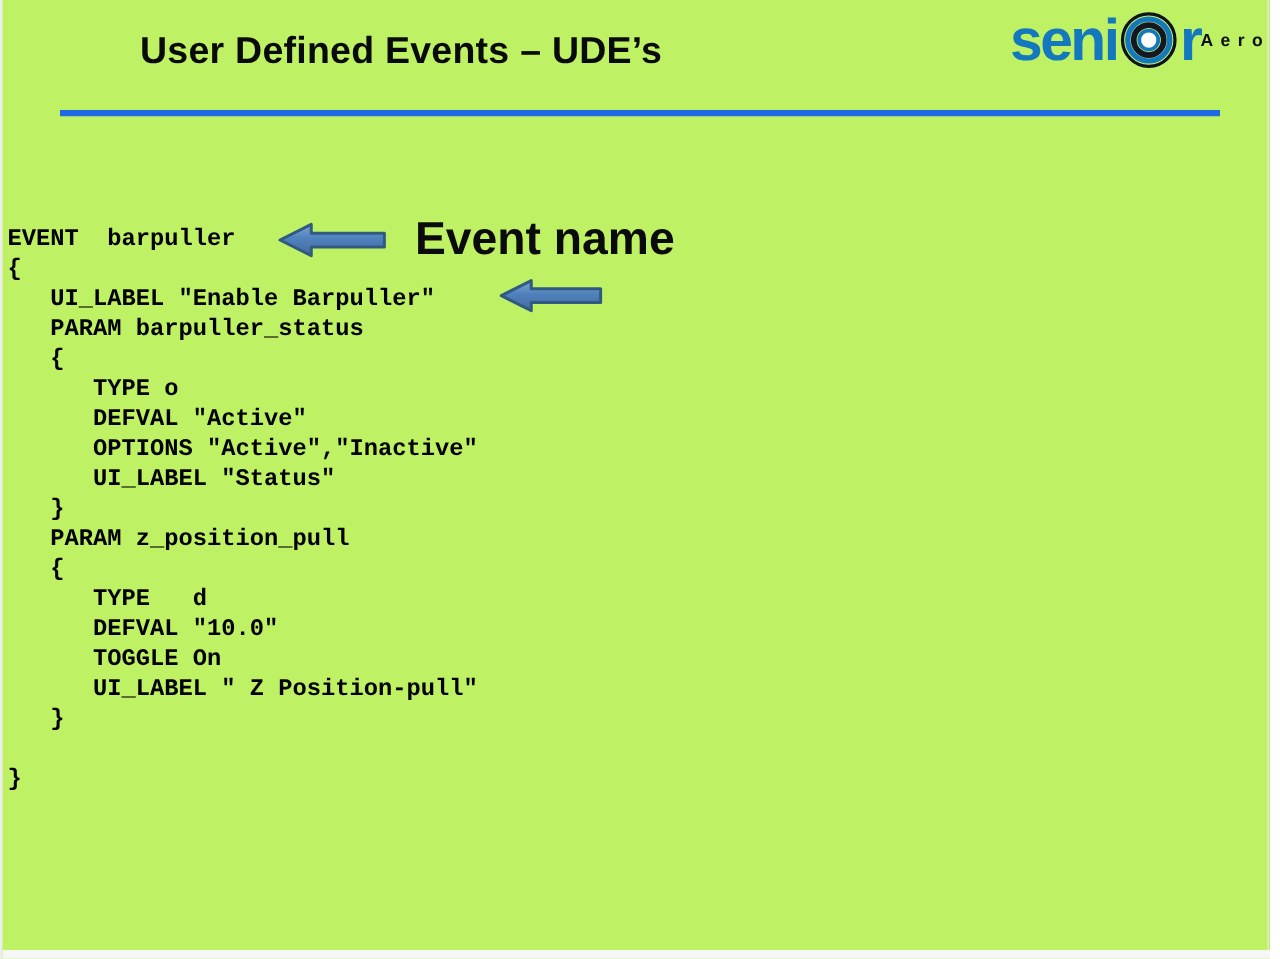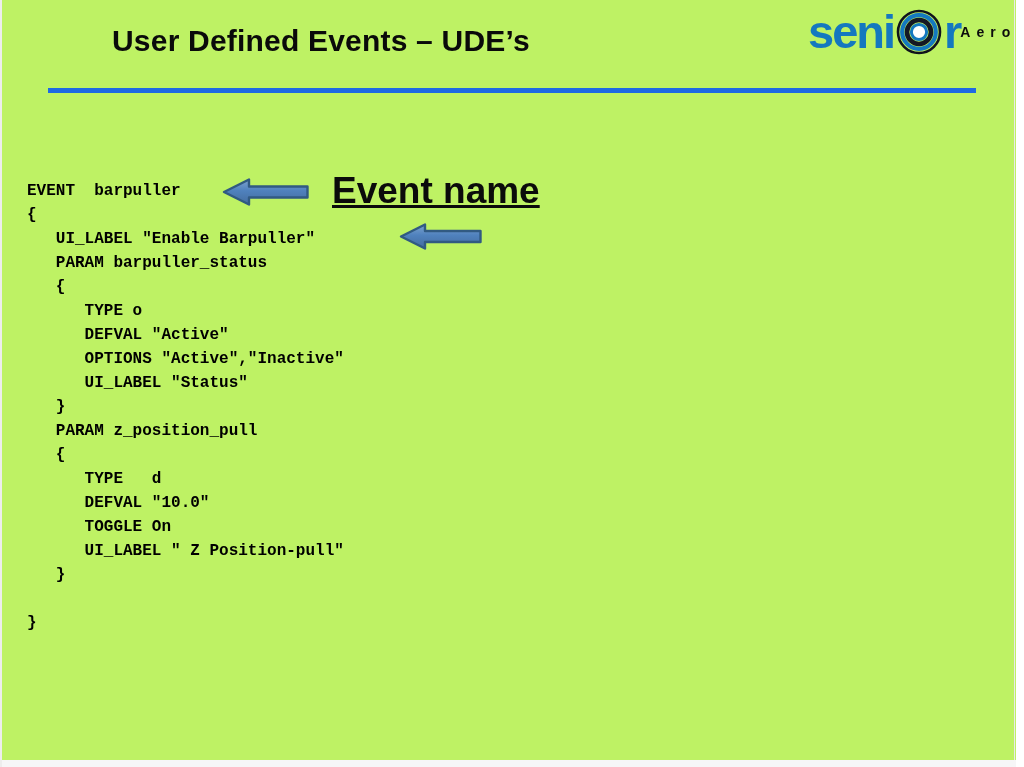--- a/index.html
+++ b/index.html
@@ -34,34 +34,34 @@
     font-size:47px;line-height:52px;font-weight:bold;
     color:#1478bf;letter-spacing:-2px;
   }
   .logo-word svg{margin:0 2px;display:block;}
   .logo-sub{
     font-size:14px;font-weight:bold;color:#0d0d0d;
     letter-spacing:6px;margin-top:0px;white-space:nowrap;
   }
 
   .code{
-    position:absolute;left:25px;top:179px;margin:0;
+    position:absolute;left:4px;top:179px;margin:0;
     font-family:"Liberation Mono","DejaVu Sans Mono",monospace;
-    font-size:16px;line-height:24px;font-weight:bold;color:#000;
+    font-size:19px;line-height:24px;font-weight:bold;color:#000;
     white-space:pre;
   }
 
   .arrow{position:absolute;}
   .arrow1{left:220px;top:177px;}
   .arrow2{left:397px;top:222px;}
 
   .callout{
     position:absolute;
     font-size:37px;font-weight:bold;color:#0b0b0b;
-    line-height:46px;white-space:nowrap;text-decoration:underline;
+    line-height:46px;white-space:nowrap;
   }
   .callout1{left:330px;top:168px;}
   .callout2{left:489px;top:214px;}
 </style>
 </head>
 <body>
 
 <div class="slide">
 
   <div class="title">User Defined Events – UDE’s</div>

